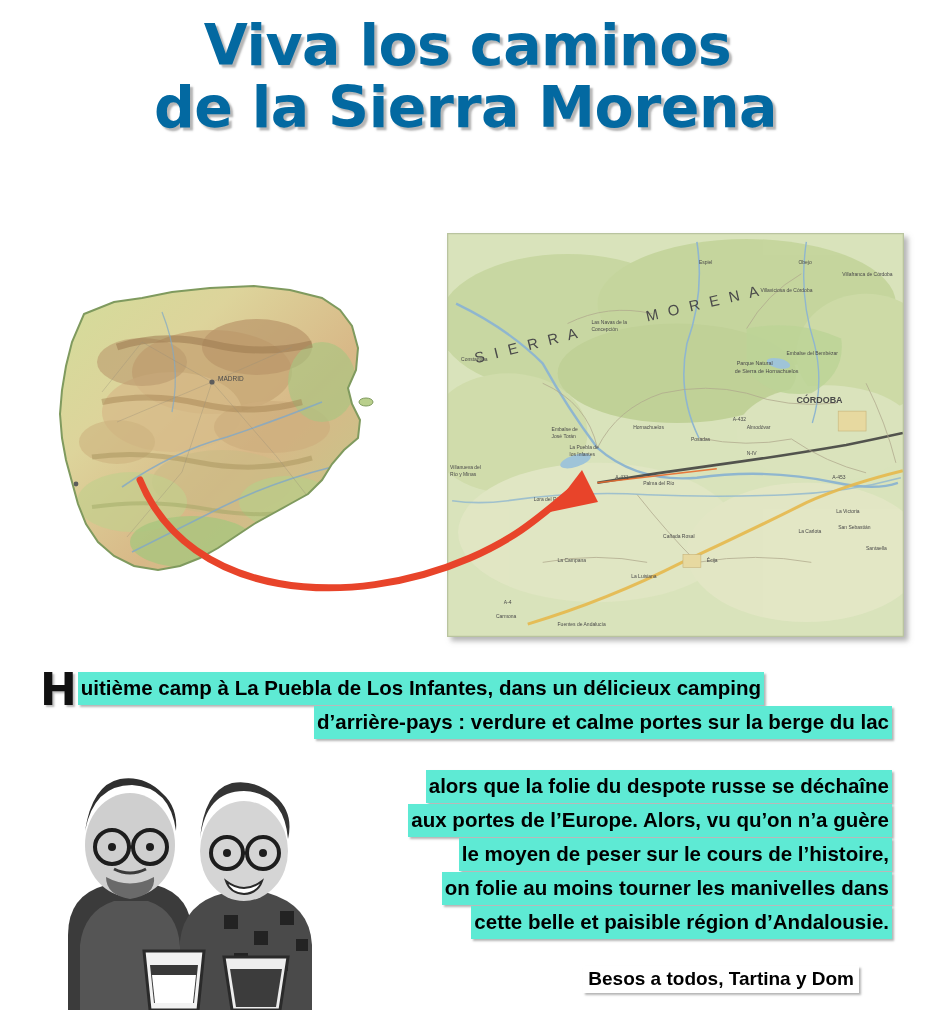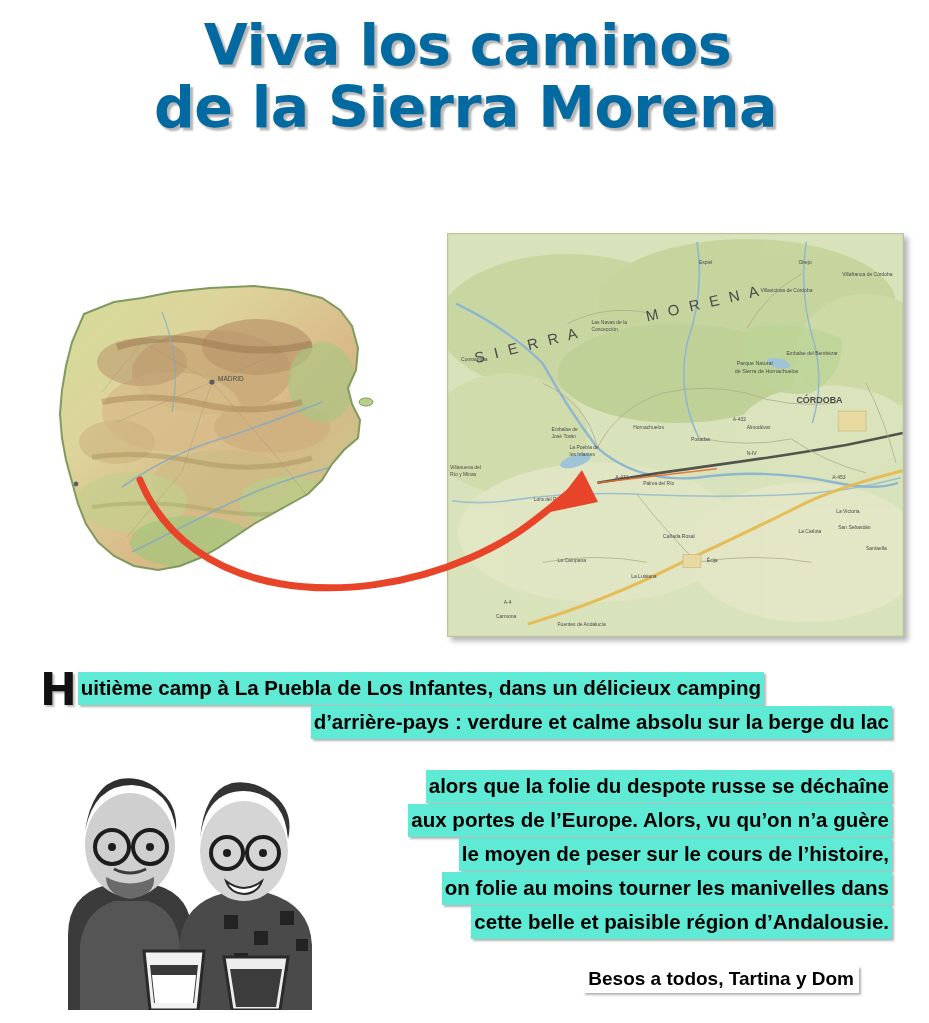--- a/index.html
+++ b/index.html
@@ -362,21 +362,21 @@
       </g>
     </svg>
   </div>
 
   <div class="body-text">
     <p>
       <span class="first-line-wrap">
         <span class="dropcap">H</span>
         <span class="tline">uitième camp à La Puebla de Los Infantes, dans un délicieux camping</span>
       </span>
-      <span class="tline">d’arrière-pays : verdure et calme absolu sur la berge du lac</span><br>
+      <span class="tline">d’arrière-pays : verdure et calme portes sur la berge du lac</span><br>
       <br>
       <span class="tline">alors que la folie du despote russe se déchaîne</span><br>
       <span class="tline">aux portes de l’Europe. Alors, vu qu’on n’a guère</span><br>
       <span class="tline">le moyen de peser sur le cours de l’histoire,</span><br>
       <span class="tline">on folie au moins tourner les manivelles dans</span><br>
       <span class="tline">cette belle et paisible région d’Andalousie.</span>
     </p>
   </div>
 
   <div class="signature">Besos a todos, Tartina y Dom</div>

